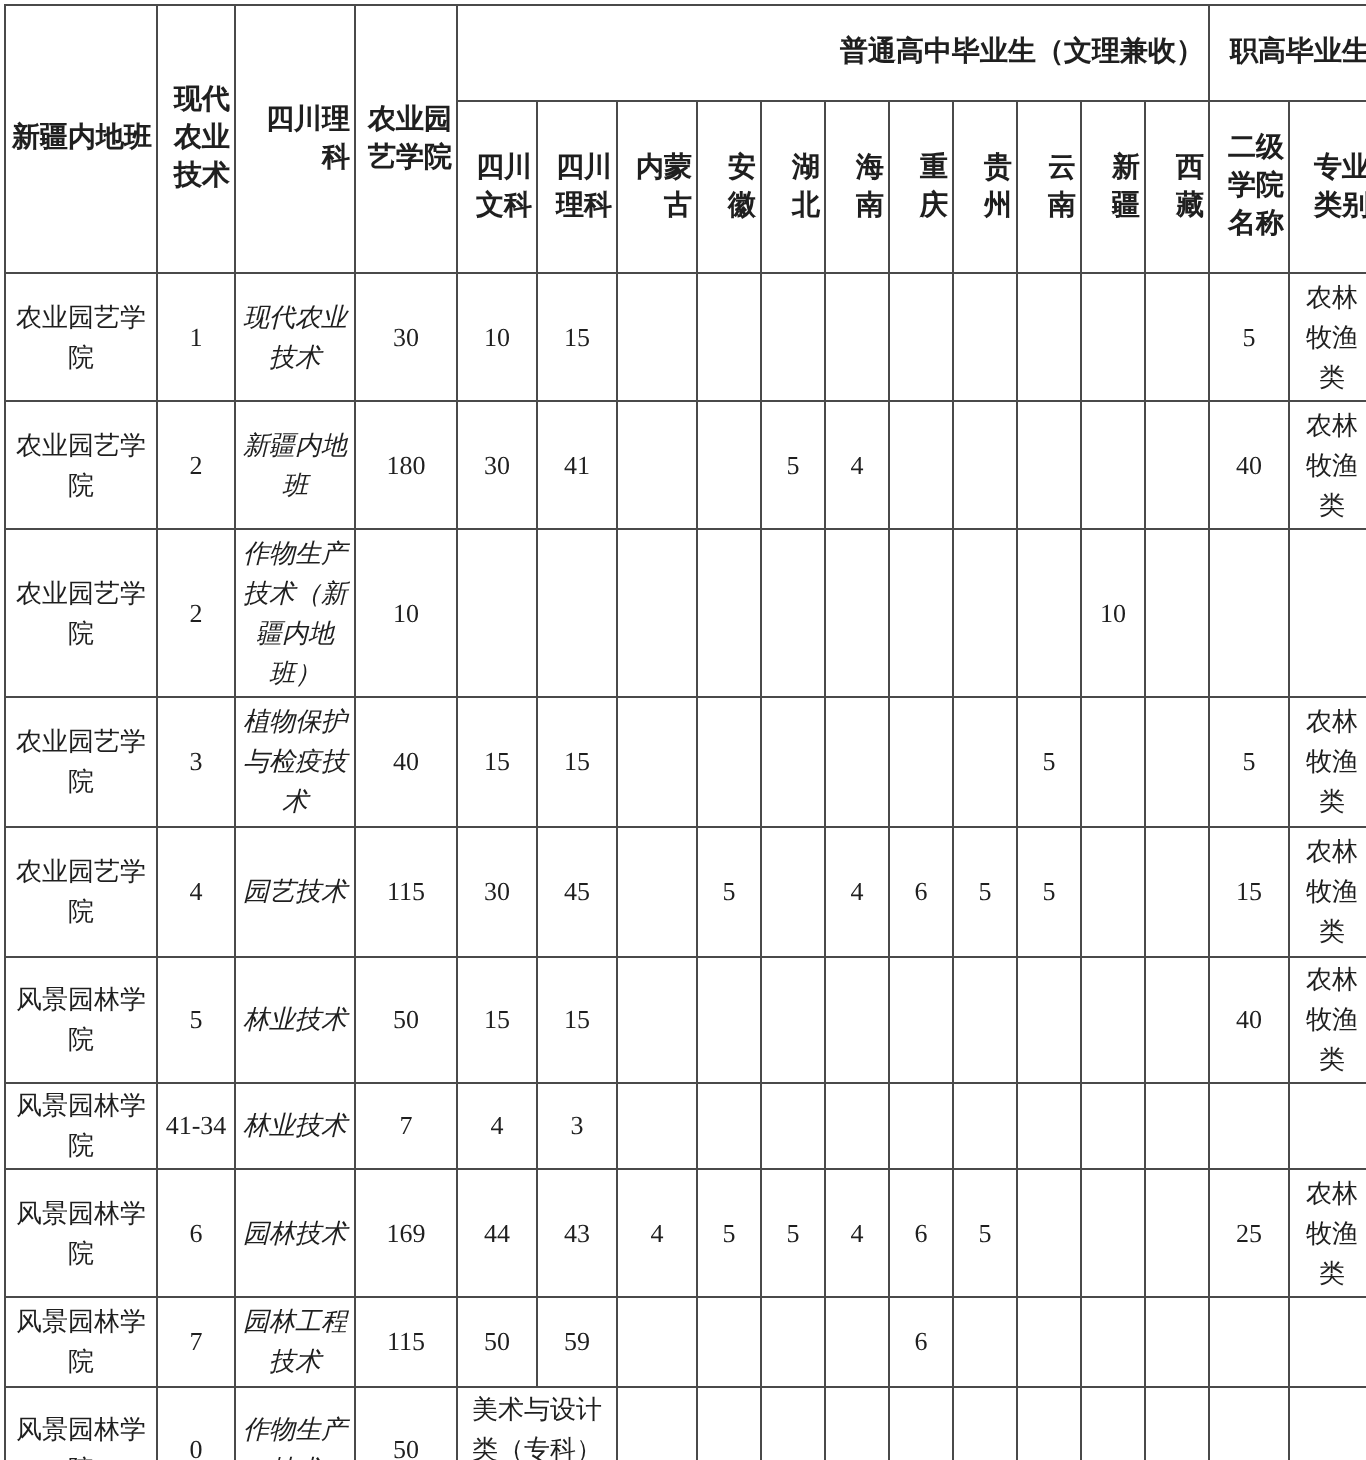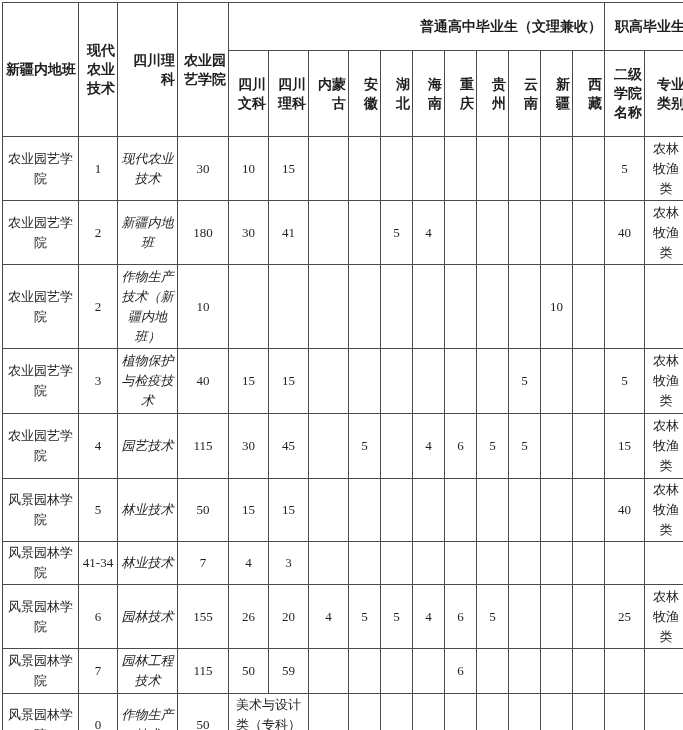--- a/index.html
+++ b/index.html
@@ -233,23 +233,23 @@
           <td class="num-cell"></td>
           <td class="num-cell"></td>
           <td class="num-cell"></td>
           <td class="num-cell"></td>
           <td></td>
         </tr>
         <tr style="height: 64px;">
           <td>风景园林学院</td>
           <td class="code-cell num-cell">6</td>
           <td class="major-cell">园林技术</td>
-          <td class="num-cell">155</td>
-          <td class="num-cell">26</td>
-          <td class="num-cell">20</td>
+          <td class="num-cell">169</td>
+          <td class="num-cell">44</td>
+          <td class="num-cell">43</td>
           <td class="num-cell">4</td>
           <td class="num-cell">5</td>
           <td class="num-cell">5</td>
           <td class="num-cell">4</td>
           <td class="num-cell">6</td>
           <td class="num-cell">5</td>
           <td class="num-cell"></td>
           <td class="num-cell"></td>
           <td class="num-cell"></td>
           <td class="num-cell">25</td>

